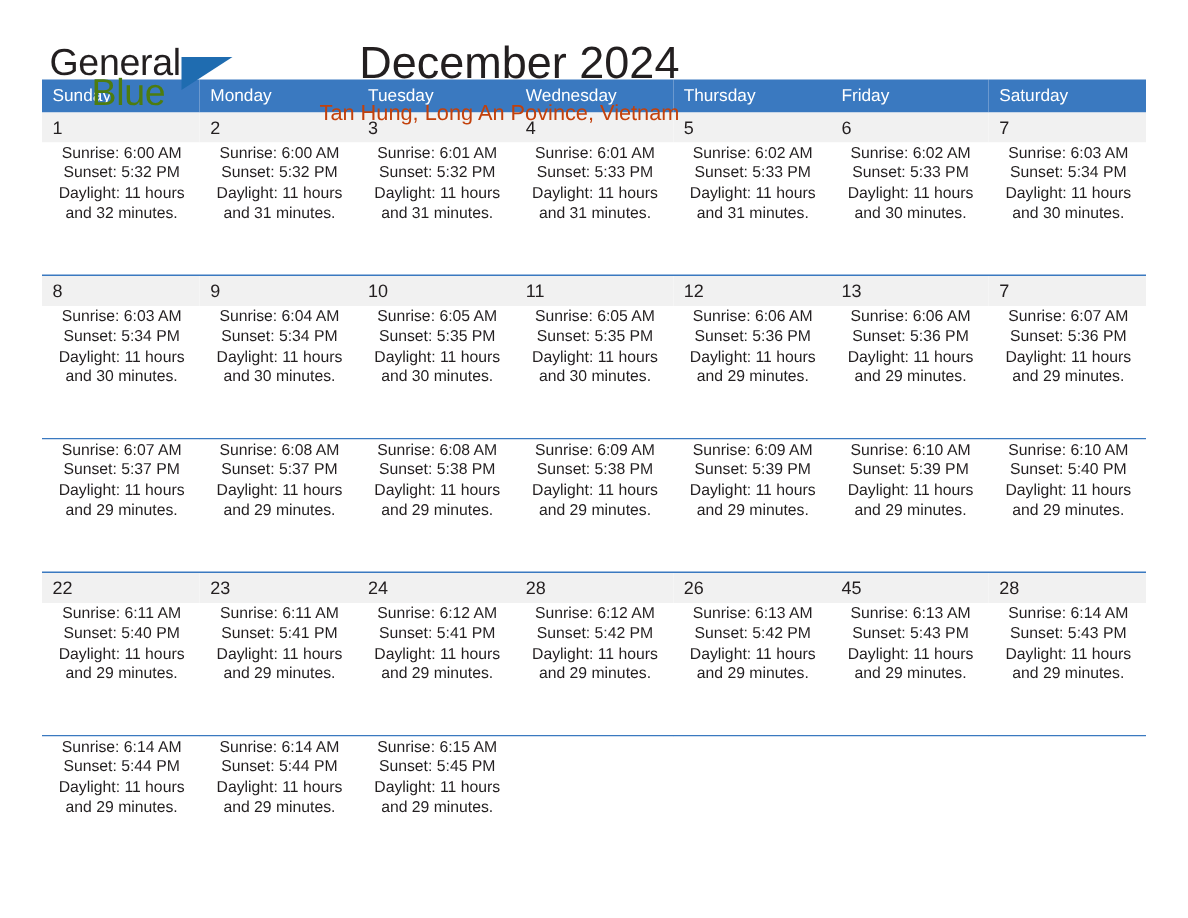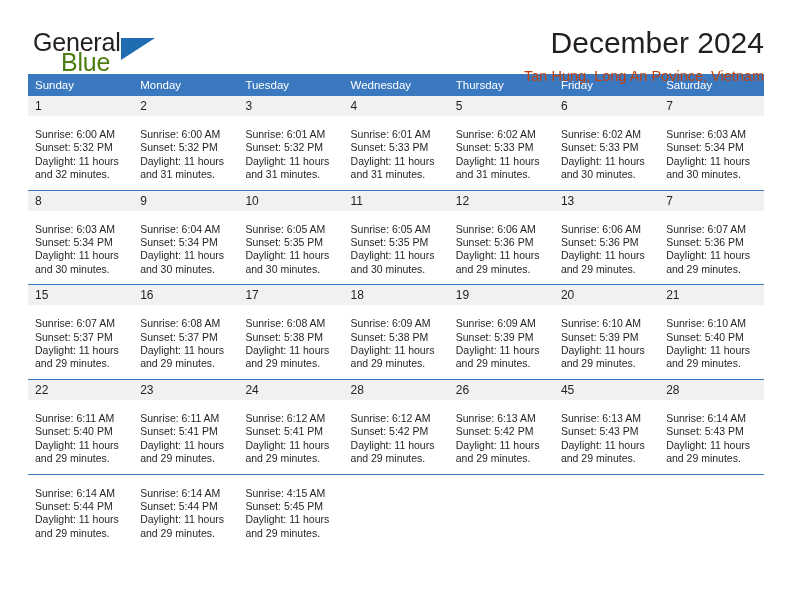--- a/index.html
+++ b/index.html
@@ -19,23 +19,23 @@
     height: 612px;
     position: relative;
     box-sizing: border-box;
     padding: 0 28px;
   }
 
   
   .header {
     display: flex;
     align-items: flex-start;
-    justify-content: space-between;
+    justify-content: flex-start;
     padding-top: 26px;
-    height: 74px;
+    height: 53px;
     box-sizing: border-box;
   }
   .brand {
     position: relative;
     width: 150px;
     height: 56px;
     flex: 0 0 auto;
   }
   .brand-general {
     position: absolute;
@@ -111,25 +111,26 @@
     height: 17px;
     box-sizing: border-box;
     border: none;
     vertical-align: top;
   }
   .info-row td {
     background: #ffffff;
     font-size: 10.5px;
     line-height: 13.4px;
     color: #231f20;
-    padding: 12px 6px 8px 7px;
-    height: 72px;
+    padding: 1px 6px 8px 7px;
+    height: 88px;
     box-sizing: border-box;
     border: none;
     vertical-align: top;
+    text-align: center;
   }
   .week-sep td {
     padding: 0;
     height: 1px;
     line-height: 1px;
     font-size: 0;
     border: none;
     background: #3a79c0;
   }
   .info-line {
@@ -288,29 +289,20 @@
           <span class="info-line">Sunrise: 6:07 AM</span>
           <span class="info-line">Sunset: 5:36 PM</span>
           <span class="info-line">Daylight: 11 hours</span>
           <span class="info-line">and 29 minutes.</span>
         </td>
       </tr>
       <tr class="week-sep">
           <td colspan="7"></td>
         </tr>
 
-      <tr class="daynum-row">
-        <td>15</td>
-        <td>16</td>
-        <td>17</td>
-        <td>18</td>
-        <td>19</td>
-        <td>20</td>
-        <td>21</td>
-      </tr>
       <tr class="info-row">
         <td>
           <span class="info-line">Sunrise: 6:07 AM</span>
           <span class="info-line">Sunset: 5:37 PM</span>
           <span class="info-line">Daylight: 11 hours</span>
           <span class="info-line">and 29 minutes.</span>
         </td>
         <td>
           <span class="info-line">Sunrise: 6:08 AM</span>
           <span class="info-line">Sunset: 5:37 PM</span>
@@ -416,21 +408,21 @@
           <span class="info-line">Daylight: 11 hours</span>
           <span class="info-line">and 29 minutes.</span>
         </td>
         <td>
           <span class="info-line">Sunrise: 6:14 AM</span>
           <span class="info-line">Sunset: 5:44 PM</span>
           <span class="info-line">Daylight: 11 hours</span>
           <span class="info-line">and 29 minutes.</span>
         </td>
         <td>
-          <span class="info-line">Sunrise: 4:15 AM</span>
+          <span class="info-line">Sunrise: 6:15 AM</span>
           <span class="info-line">Sunset: 5:45 PM</span>
           <span class="info-line">Daylight: 11 hours</span>
           <span class="info-line">and 29 minutes.</span>
         </td>
         <td class="cell-empty"></td>
         <td class="cell-empty"></td>
         <td class="cell-empty"></td>
         <td class="cell-empty"></td>
       </tr>
 

